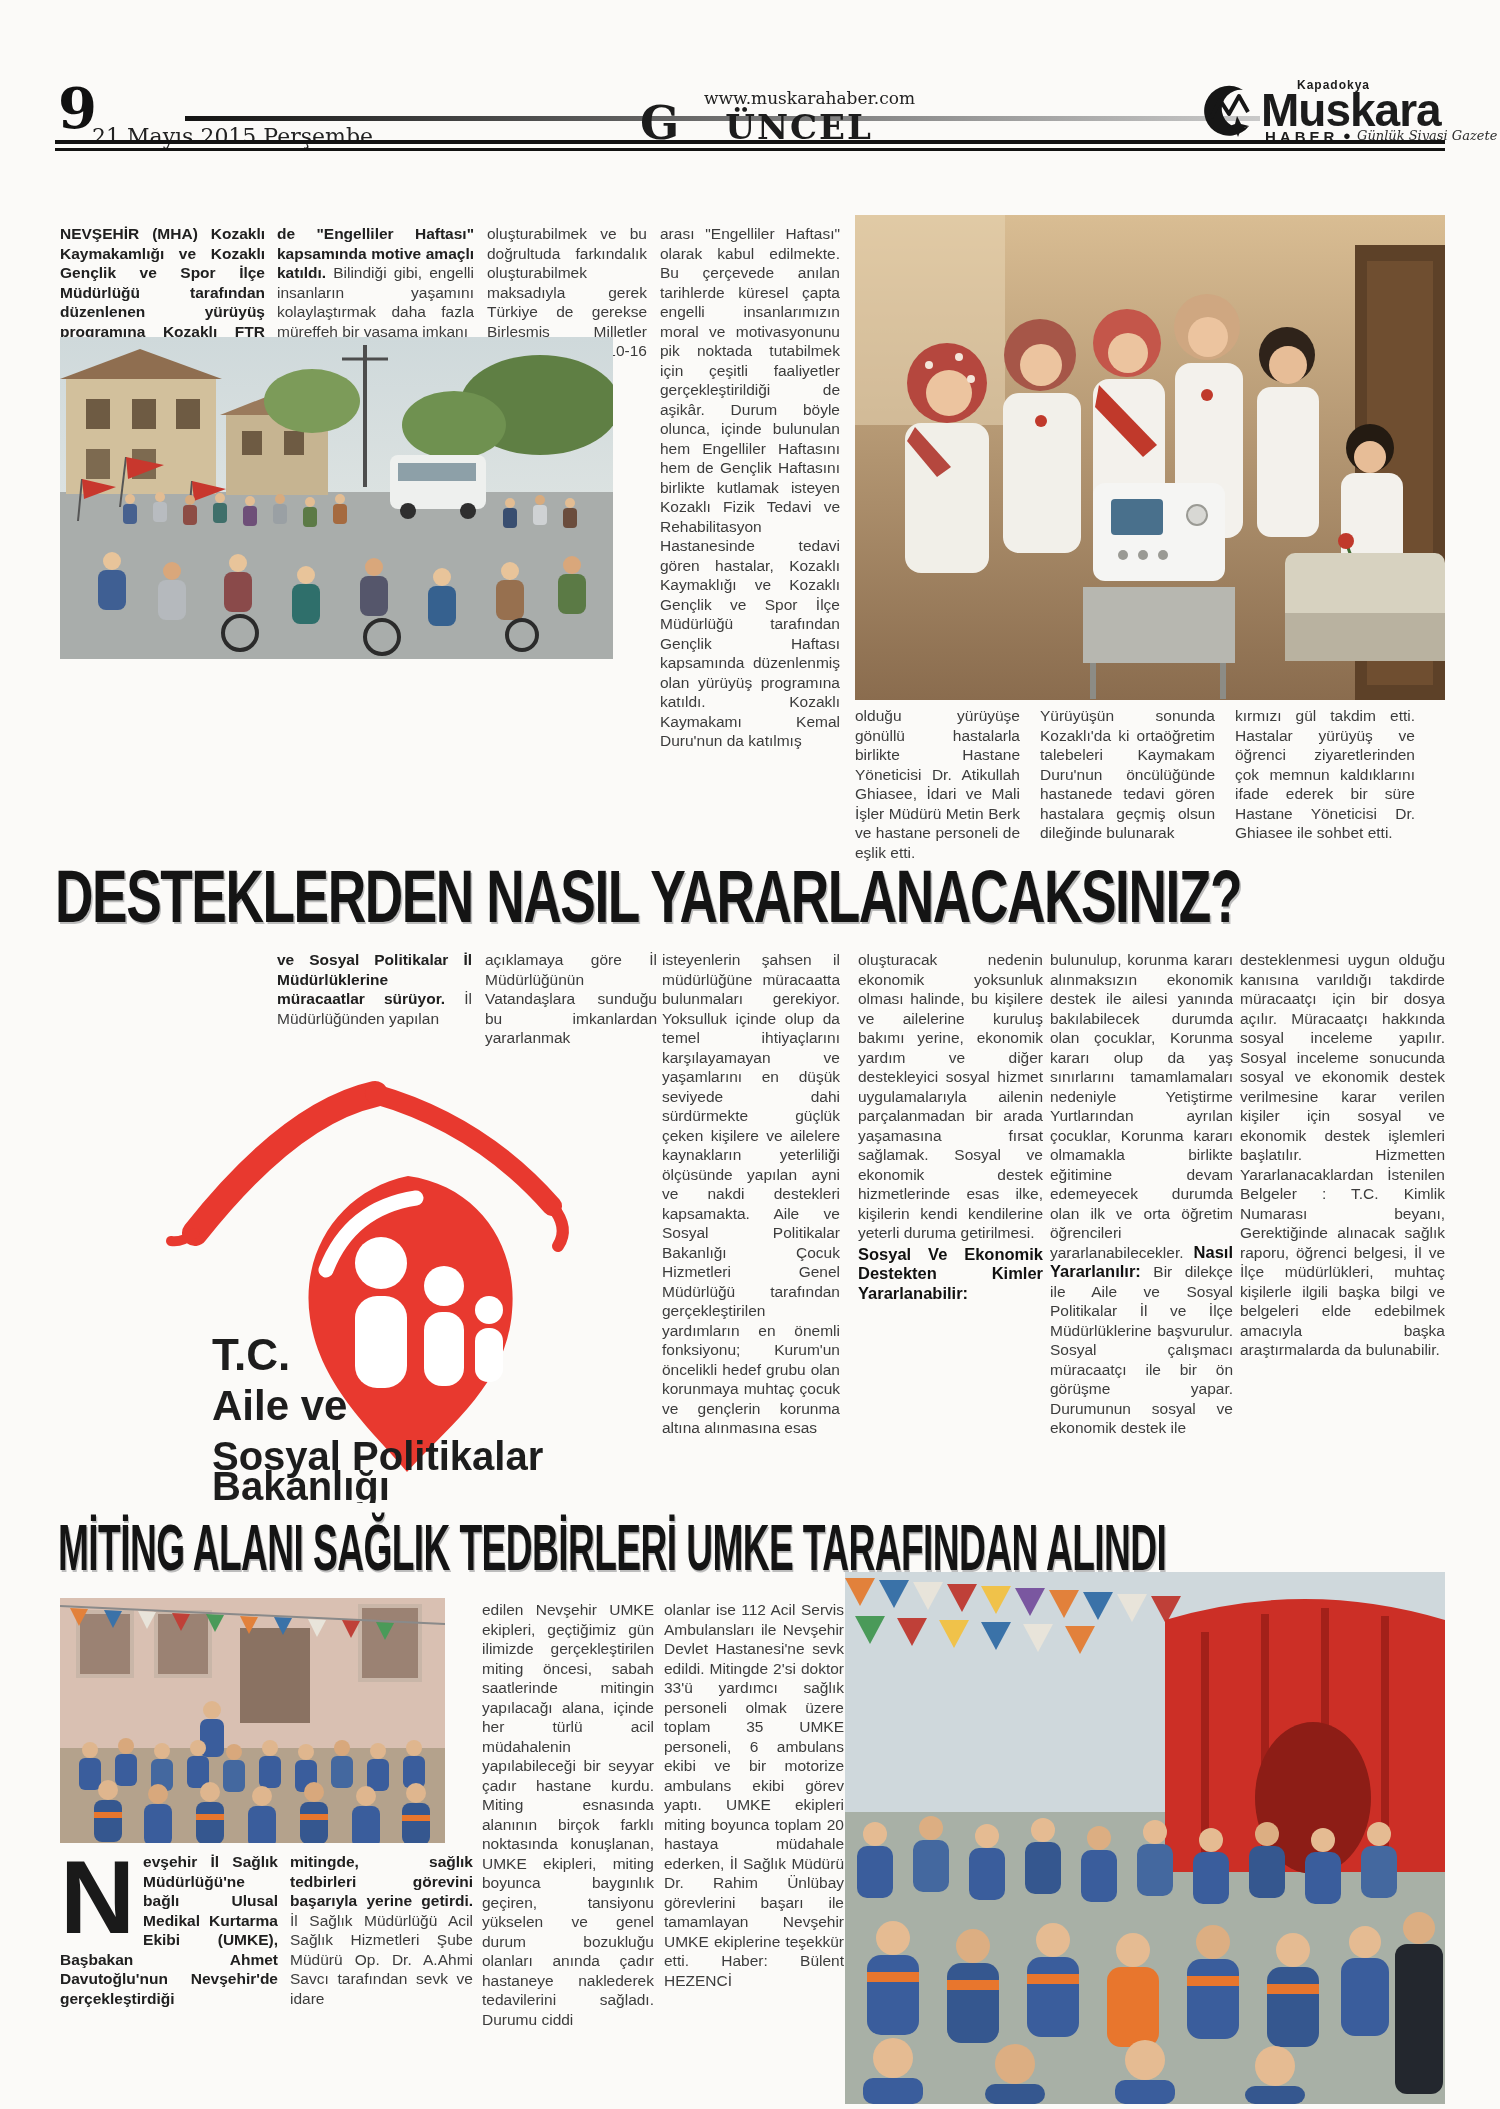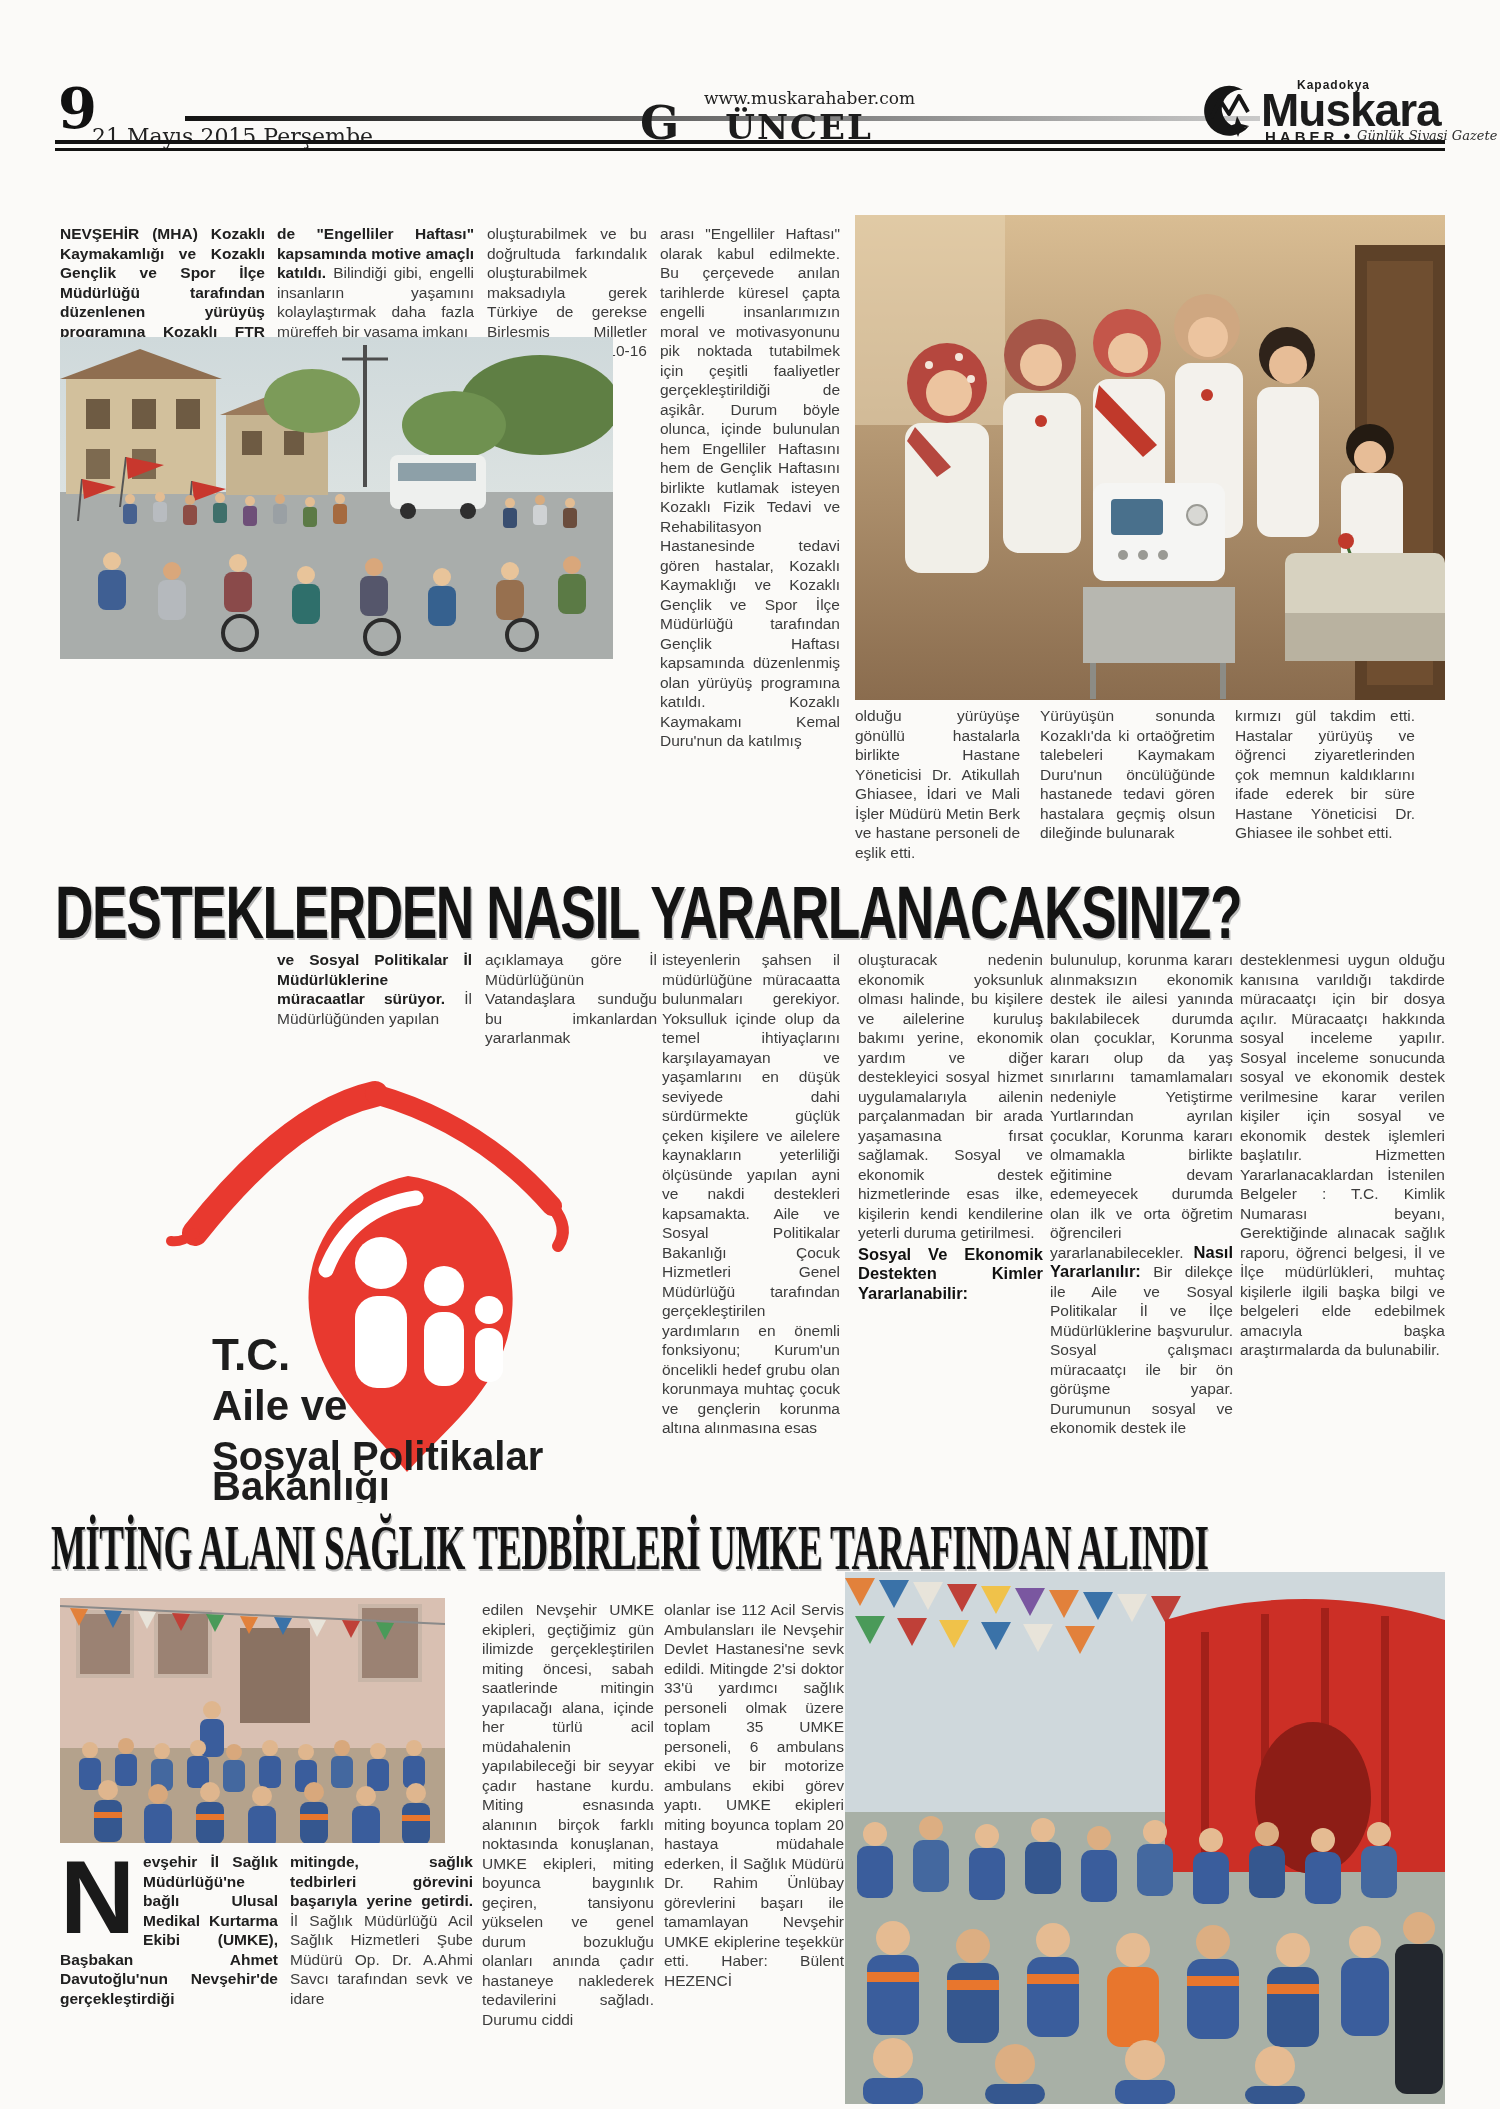--- a/index.html
+++ b/index.html
@@ -214,21 +214,21 @@
   <div class="abs bodycol" style="left:855px;top:706px;width:165px;">
     <span>olduğu yürüyüşe gönüllü hastalarla birlikte Hastane Yöneticisi Dr. Atikullah Ghiasee, İdari ve Mali İşler Müdürü Metin Berk ve hastane personeli de eşlik etti.</span>
   </div>
   <div class="abs bodycol" style="left:1040px;top:706px;width:175px;">
     <span>Yürüyüşün sonunda Kozaklı'da ki ortaöğretim talebeleri Kaymakam Duru'nun öncülüğünde hastanede tedavi gören hastalara geçmiş olsun dileğinde bulunarak</span>
   </div>
   <div class="abs bodycol" style="left:1235px;top:706px;width:180px;">
     <span>kırmızı gül takdim etti. Hastalar yürüyüş ve öğrenci ziyaretlerinden çok memnun kaldıklarını ifade ederek bir süre Hastane Yöneticisi Dr. Ghiasee ile sohbet etti.</span>
   </div>
 
-  <div class="abs" style="left:55px;top:860px;width:1390px;height:78px;margin-top:16px;">
+  <div class="abs" style="left:55px;top:860px;width:1390px;height:78px;">
     <div class="headline h2">DESTEKLERDEN NASIL YARARLANACAKSINIZ?</div>
   </div>
 
   <div class="abs bodycol" style="left:277px;top:950px;width:195px;">
     <span class="bold">ve Sosyal Politikalar İl Müdürlüklerine müracaatlar sürüyor.</span><span> İl Müdürlüğünden yapılan</span>
   </div>
   <div class="abs bodycol" style="left:485px;top:950px;width:172px;">
     <span>açıklamaya göre İl Müdürlüğünün Vatandaşlara sunduğu bu imkanlardan yararlanmak</span>
   </div>
   <div class="abs bodycol" style="left:662px;top:950px;width:178px;height:560px;">
@@ -262,21 +262,21 @@
         <rect x="325" y="270" width="28" height="54" rx="13" fill="#fff"></rect>
       <g font-family="Liberation Sans, sans-serif" font-weight="bold" fill="#1d1d1d">
         <text x="62" y="312" font-size="44">T.C.</text>
         <text x="62" y="362" font-size="42">Aile ve</text>
         <text x="62" y="412" font-size="40">Sosyal Politikalar</text>
         <text x="62" y="442" font-size="40">Bakanlığı</text>
       </g>
     </svg>
   </div>
 
-  <div class="abs" style="left:51px;top:1516px;width:1390px;height:74px;font-family:Liberation Serif, serif;">
+  <div class="abs" style="left:58px;top:1516px;width:1390px;height:74px;">
     <div class="headline h3">MİTİNG ALANI SAĞLIK TEDBİRLERİ UMKE TARAFINDAN ALINDI</div>
   </div>
 
   <div class="abs photo" style="left:60px;top:1598px;width:385px;height:245px;">
     <svg width="385" height="245" viewBox="0 0 385 245">
       <rect width="385" height="245" fill="#d9c0b2"></rect>
       <rect x="0" y="150" width="385" height="95" fill="#b4a28c"></rect>
       <rect x="18" y="14" width="54" height="64" fill="#9b8273" stroke="#c9b6a8" stroke-width="4"></rect>
       <rect x="96" y="14" width="54" height="64" fill="#9b8273" stroke="#c9b6a8" stroke-width="4"></rect>
       <rect x="300" y="8" width="60" height="74" fill="#9b8273" stroke="#c9b6a8" stroke-width="4"></rect>

